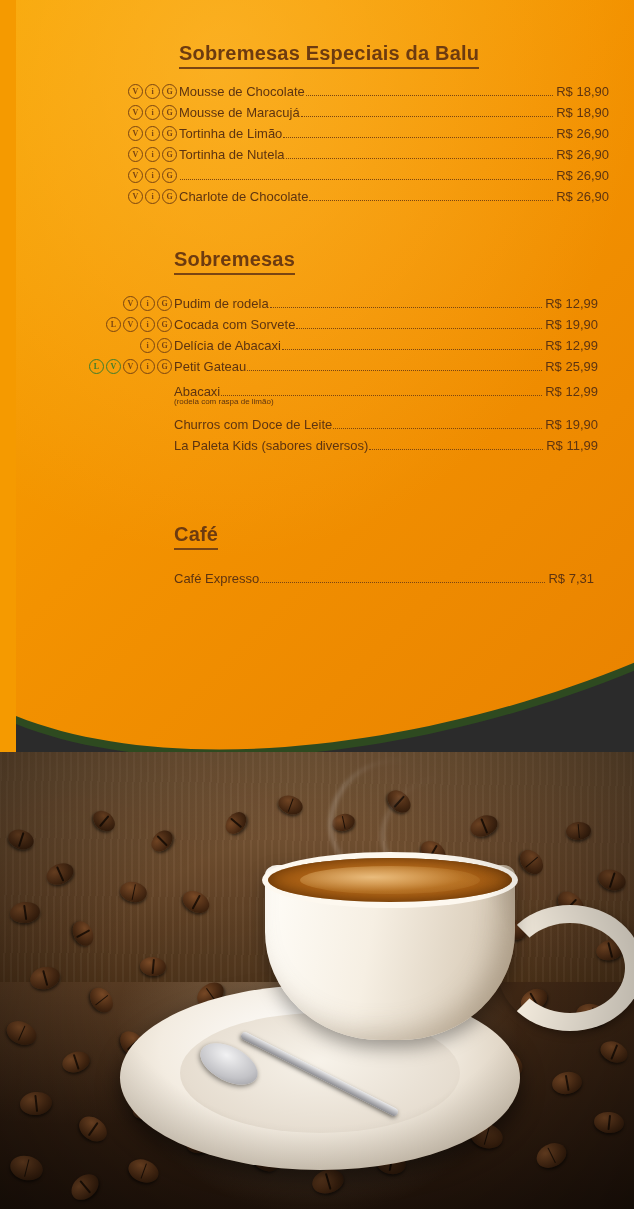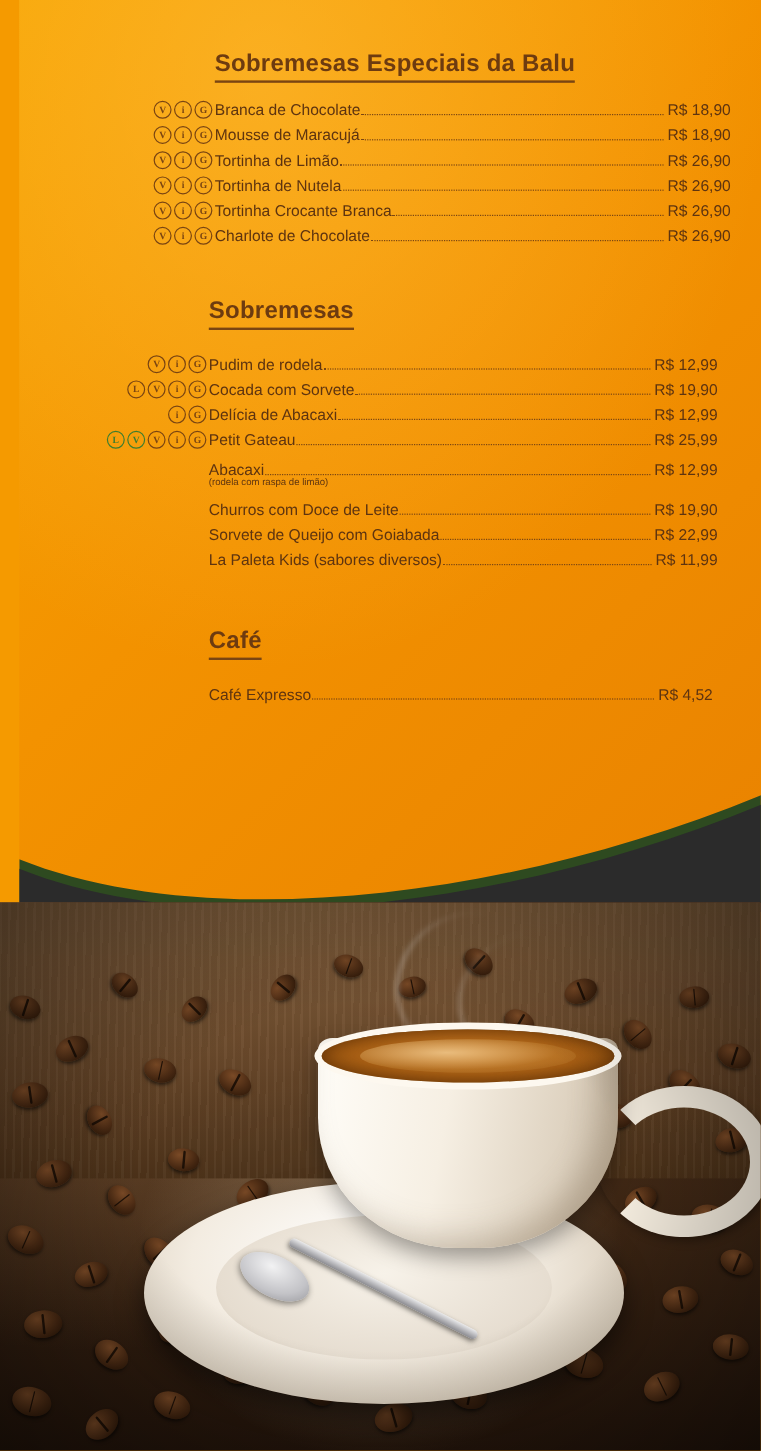--- a/index.html
+++ b/index.html
@@ -318,21 +318,21 @@
             <span class="badge">
                 <span>V</span>
               </span>
             <span class="badge">
                 <span>i</span>
               </span>
             <span class="badge">
                 <span>G</span>
               </span>
           </div>
-          <span class="name">Branca de Chocolate</span>
+          <span class="name">Mousse de Chocolate</span>
           <span class="dots"></span>
           <span class="price">R$ 18,90</span>
         </div>
 
         <div class="item-row">
           <div class="icons">
             <span class="badge">
                 <span>V</span>
               </span>
             <span class="badge">
@@ -386,21 +386,20 @@
             <span class="badge">
                 <span>V</span>
               </span>
             <span class="badge">
                 <span>i</span>
               </span>
             <span class="badge">
                 <span>G</span>
               </span>
           </div>
-          <span class="name">Tortinha Crocante Branca</span>
           <span class="dots"></span>
           <span class="price">R$ 26,90</span>
         </div>
 
         <div class="item-row">
           <div class="icons">
             <span class="badge">
                 <span>V</span>
               </span>
             <span class="badge">
@@ -502,45 +501,40 @@
           <span class="price">R$  12,99</span>
         </div>
         <div class="sub-note">(rodela com raspa de limão)</div>
 
         <div class="item-row" style="margin-top:8px;">
           <span class="name">Churros com Doce de Leite</span>
           <span class="dots"></span>
           <span class="price">R$ 19,90</span>
         </div>
 
-        <div class="item-row">
-          <span class="name">Sorvete de Queijo com Goiabada</span>
-          <span class="dots"></span>
-          <span class="price">R$ 22,99</span>
-        </div>
 
 
         <div class="item-row">
           <span class="name">La Paleta Kids (sabores diversos) </span>
           <span class="dots"></span>
           <span class="price">R$ 11,99</span>
         </div>
 
       </div>
     </div>
 
     <div class="section" style="position:absolute; left:158px; top:523px; width:420px;">
       <div class="section-title"><span>Café</span></div>
       <div class="items" style="margin-top:18px;">
 
 
         <div class="item-row">
           <span class="name">Café Expresso</span>
           <span class="dots"></span>
-          <span class="price">R$ 4,52</span>
+          <span class="price">R$ 7,31</span>
         </div>
 
       </div>
     </div>
 
   </div>
 </div>
 
 <div id="photo">
   <div class="coffee-bg"></div>

